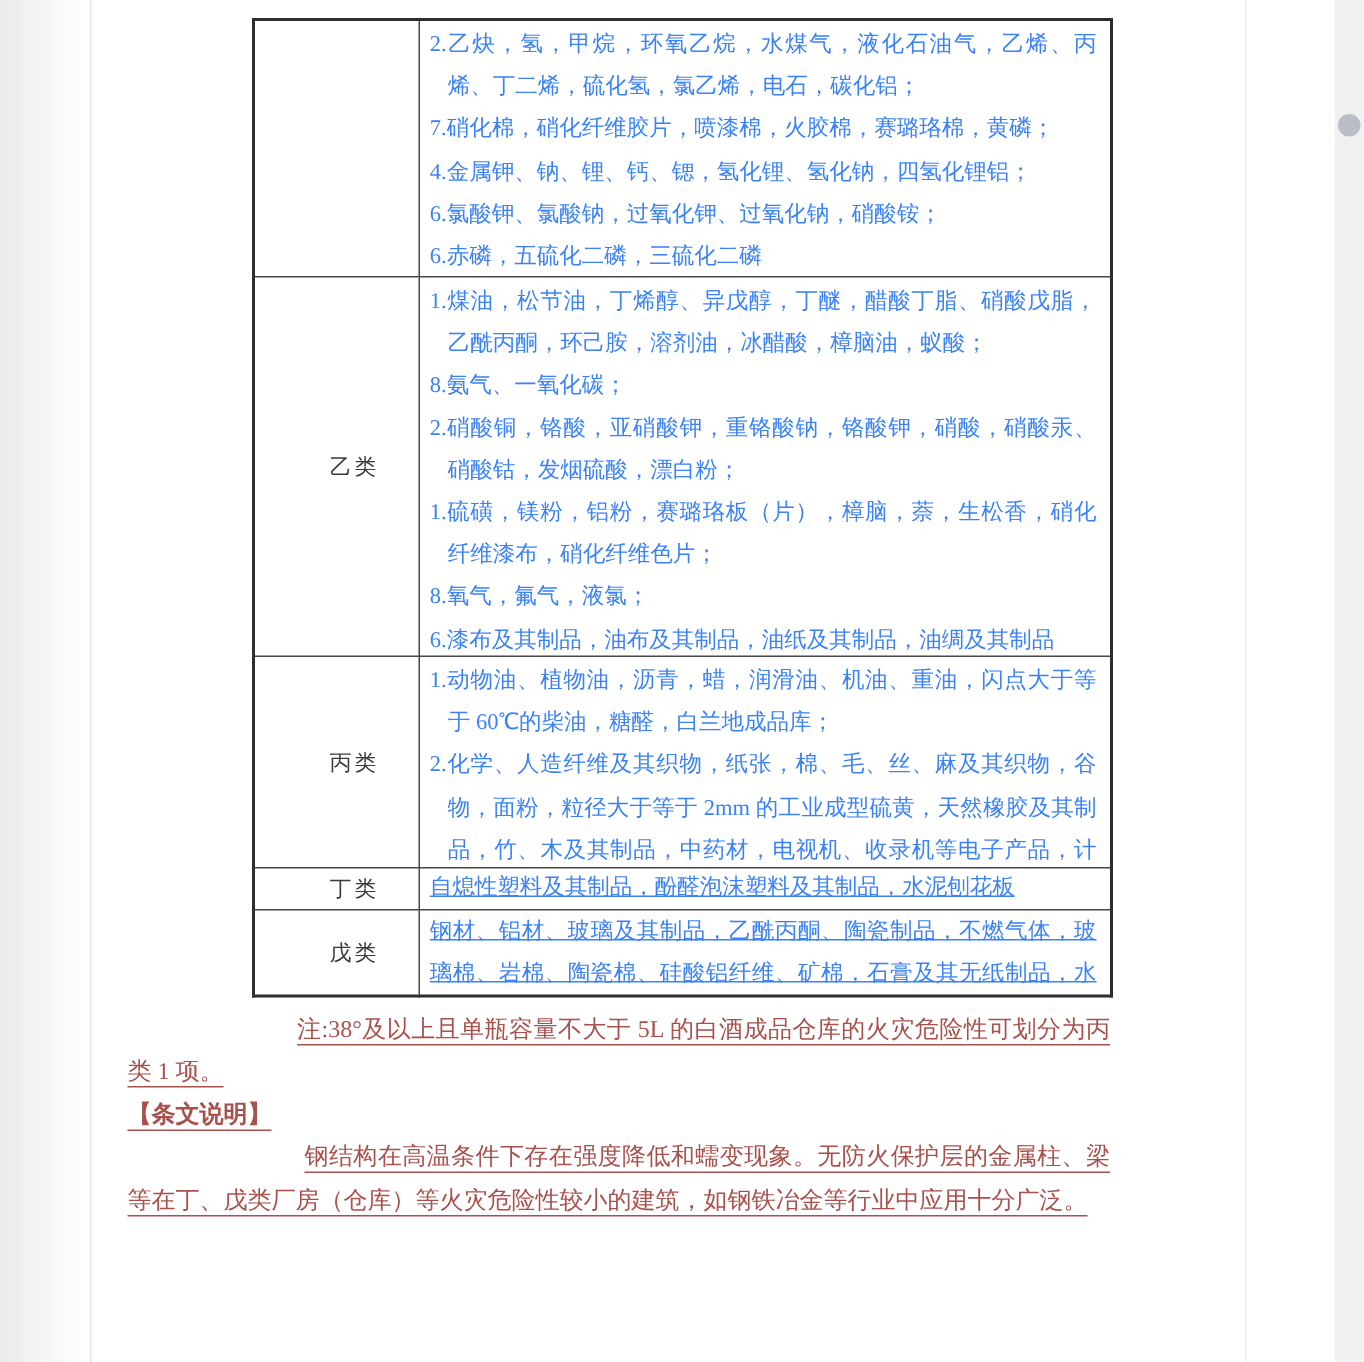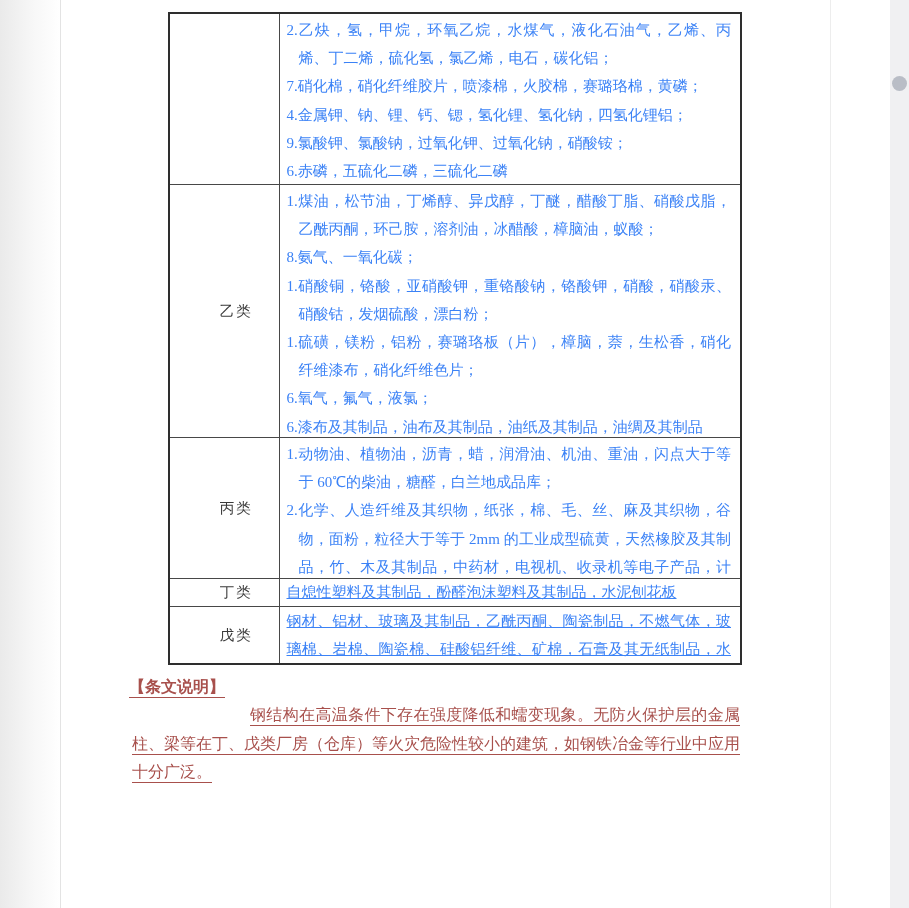--- a/index.html
+++ b/index.html
@@ -92,22 +92,22 @@
   }
   .red-block p {
     margin: 0;
     text-decoration: underline;
     text-underline-offset: 5px;
     text-decoration-thickness: 1px;
   }
   p.note-p { text-indent: 113px; }
   p.clause-p { text-indent: 85px; }
   .clause-num { font-weight: bold; margin-right: 14px; }
-  p.heading-p { font-weight: bold; margin-left: 44px; }
-  p.expl-p { text-indent: 118px; margin-left: 47px; }
+  p.heading-p { font-weight: bold; }
+  p.expl-p { text-indent: 118px; }
 </style>
 </head>
 <body>
 
 <div class="left-shade"></div>
 <div class="right-edge-line"></div>
 
 <table class="doc-table">
   <colgroup>
       <col class="c-label">
@@ -116,36 +116,36 @@
   <tbody>
     <tr>
       <td>
           <div class="label-clip h-r1"></div>
         </td>
       <td>
         <div class="content-clip h-r1">
           <p class="item">2.乙炔，氢，甲烷，环氧乙烷，水煤气，液化石油气，乙烯、丙烯、丁二烯，硫化氢，氯乙烯，电石，碳化铝；</p>
           <p class="item">7.硝化棉，硝化纤维胶片，喷漆棉，火胶棉，赛璐珞棉，黄磷；</p>
           <p class="item">4.金属钾、钠、锂、钙、锶，氢化锂、氢化钠，四氢化锂铝；</p>
-          <p class="item">9.氯酸钾、氯酸钠，过氧化钾、过氧化钠，硝酸铵；</p>
+          <p class="item">6.氯酸钾、氯酸钠，过氧化钾、过氧化钠，硝酸铵；</p>
           <p class="item">6.赤磷，五硫化二磷，三硫化二磷</p>
         </div>
       </td>
     </tr>
     <tr>
       <td>
           <div class="label-clip h-r2">乙类</div>
         </td>
       <td>
         <div class="content-clip h-r2">
           <p class="item">1.煤油，松节油，丁烯醇、异戊醇，丁醚，醋酸丁脂、硝酸戊脂，乙酰丙酮，环己胺，溶剂油，冰醋酸，樟脑油，蚁酸；</p>
           <p class="item">8.氨气、一氧化碳；</p>
-          <p class="item">1.硝酸铜，铬酸，亚硝酸钾，重铬酸钠，铬酸钾，硝酸，硝酸汞、硝酸钴，发烟硫酸，漂白粉；</p>
+          <p class="item">2.硝酸铜，铬酸，亚硝酸钾，重铬酸钠，铬酸钾，硝酸，硝酸汞、硝酸钴，发烟硫酸，漂白粉；</p>
           <p class="item">1.硫磺，镁粉，铝粉，赛璐珞板（片），樟脑，萘，生松香，硝化纤维漆布，硝化纤维色片；</p>
-          <p class="item">6.氧气，氟气，液氯；</p>
+          <p class="item">8.氧气，氟气，液氯；</p>
           <p class="item">6.漆布及其制品，油布及其制品，油纸及其制品，油绸及其制品</p>
         </div>
       </td>
     </tr>
     <tr>
       <td>
           <div class="label-clip h-r3">丙类</div>
         </td>
       <td>
         <div class="content-clip h-r3">
@@ -171,19 +171,20 @@
       <td>
         <div class="content-clip h-r5">
           <p class="plain">钢材、铝材、玻璃及其制品，乙酰丙酮、陶瓷制品，不燃气体，玻璃棉、岩棉、陶瓷棉、硅酸铝纤维、矿棉，石膏及其无纸制品，水泥、石、膨胀珍珠岩</p>
         </div>
       </td>
     </tr>
   </tbody>
 </table>
 
 <div class="red-block">
+  <p class="note-p">注:38°及以上且单瓶容量不大于 5L 的白酒成品仓库的火灾危险性可划分为丙类 1 项。</p>
   <p class="heading-p">【条文说明】</p>
   <p class="expl-p">钢结构在高温条件下存在强度降低和蠕变现象。无防火保护层的金属柱、梁等在丁、戊类厂房（仓库）等火灾危险性较小的建筑，如钢铁冶金等行业中应用十分广泛。</p>
 </div>
 
 <div class="scroll-track">
   <div class="scroll-thumb"></div>
 </div>
 
 </body></html>

